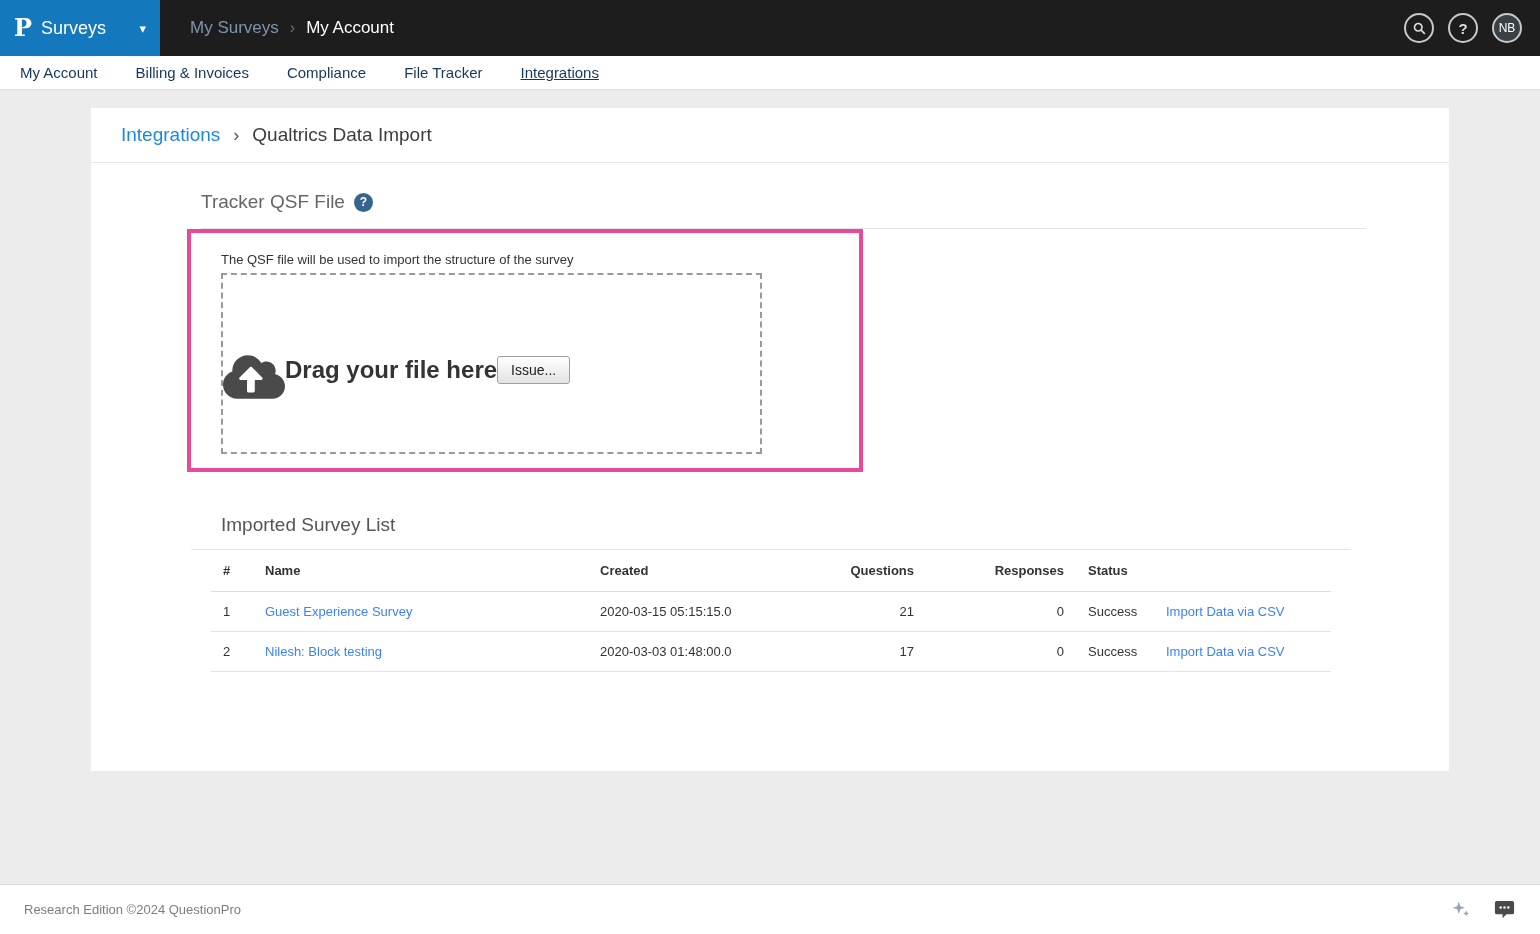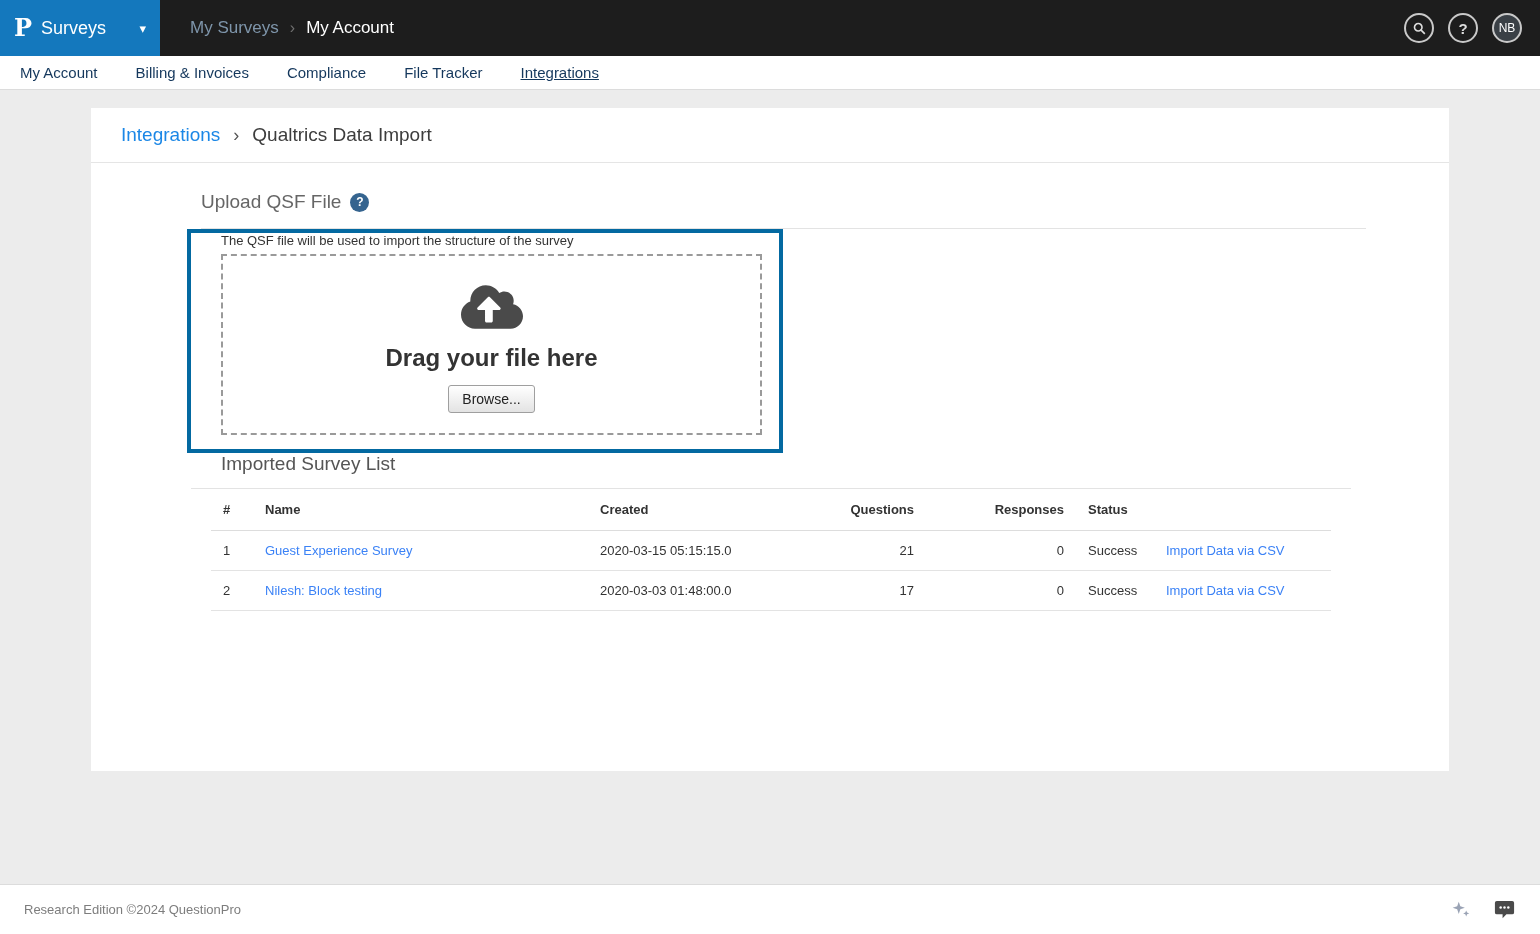--- a/index.html
+++ b/index.html
@@ -68,38 +68,38 @@
   .section-title-row { display: flex; align-items: center; }
   .section-title { font-size: 19px; color: #666; }
   .help-dot {
     width: 19px; height: 19px; border-radius: 50%; background: #35648f; color: #fff;
     font-size: 12px; font-weight: bold; display: inline-flex; align-items: center;
     justify-content: center; margin-left: 9px; cursor: pointer;
   }
   .section-divider { border: none; border-top: 1px solid #e3e3e3; margin-top: 15px; width: 1165px; }
 
   .annotation-box {
-    margin-left: -14px; width: 596px; border: 4px solid #0369a1;
-    padding: 0 0 14px 0;
+    margin-left: -14px; width: 676px; border: 4px solid #ec4899;
+    padding: 19px 0 14px 0;
   }
   .upload-hint { margin-left: 30px; font-size: 13px; color: #333; margin-bottom: 6px; }
   .dropzone {
     margin-left: 30px; width: 541px; height: 181px; border: 2px dashed #9a9a9a;
-    display: flex; flex-direction: column; align-items: center; cursor: pointer;
+    display: flex; align-items: center; cursor: pointer;
   }
   .cloud-icon { margin-top: 26px; }
   .drop-label { font-size: 24px; font-weight: bold; color: #333; margin-top: 12px; }
   .browse-btn {
     margin-top: 13px; font-size: 14px; color: #222; padding: 5px 13px;
     border: 1px solid #9f9f9f; border-radius: 3px;
     background: linear-gradient(#ffffff, #e3e3e3); cursor: pointer;
     font-family: "Liberation Sans", sans-serif;
   }
 
-  .list-section { }
+  .list-section { margin-top: 42px; }
   .list-title { font-size: 19px; color: #555; margin-left: 130px; }
   .list-divider { border: none; border-top: 1px solid #e3e3e3; margin: 13px 0 0 100px; width: 1160px; }
 
   table.survey-table { border-collapse: collapse; margin-left: 120px; width: 1120px; font-size: 13px; }
   .survey-table th {
     text-align: left; color: #333; font-weight: bold; padding: 13px 12px;
     border-bottom: 1px solid #ddd;
   }
   .survey-table td { color: #333; padding: 12px 12px; border-bottom: 1px solid #e3e3e3; }
   .survey-table th.num, .survey-table td.num { text-align: right; }
@@ -155,33 +155,33 @@
   <section class="card">
 
     <div class="card-crumb">
       <a>Integrations</a>
       <span class="sep">›</span>
       <span class="cur">Qualtrics Data Import</span>
     </div>
 
     <div class="upload-section">
       <div class="section-title-row">
-        <span class="section-title">Upload QSF File</span>
+        <span class="section-title">Tracker QSF File</span>
         <span class="help-dot">?</span>
       </div>
       <hr class="section-divider">
 
       <div class="annotation-box">
         <div class="upload-hint">The QSF file will be used to import the structure of the survey</div>
         <div class="dropzone">
           <svg class="cloud-icon" width="62" height="50" viewBox="0 0 640 512">
               <path fill="#4a4a4a" d="M537.6 226.6c4.1-10.7 6.4-22.4 6.4-34.6 0-53-43-96-96-96-19.7 0-38.1 6-53.3 16.2C367 64.2 315.3 32 256 32c-88.4 0-160 71.6-160 160 0 2.7.1 5.4.2 8.1C40.2 219.8 0 273.2 0 336c0 79.5 64.5 144 144 144h368c70.7 0 128-57.3 128-128 0-61.9-44-113.6-102.4-125.4zM393.4 288H328v112c0 8.8-7.2 16-16 16h-48c-8.8 0-16-7.2-16-16V288h-65.4c-14.3 0-21.4-17.2-11.3-27.3l105.4-105.4c6.2-6.2 16.4-6.2 22.6 0l105.4 105.4c10.1 10.1 2.9 27.3-11.3 27.3z"></path>
             </svg>
           <div class="drop-label">Drag your file here</div>
-          <button class="browse-btn">Browse...</button>
+          <button class="browse-btn">Issue...</button>
         </div>
       </div>
     </div>
 
     <div class="list-section">
       <div class="list-title">Imported Survey List</div>
       <hr class="list-divider">
 
       <table class="survey-table">
         <colgroup>

